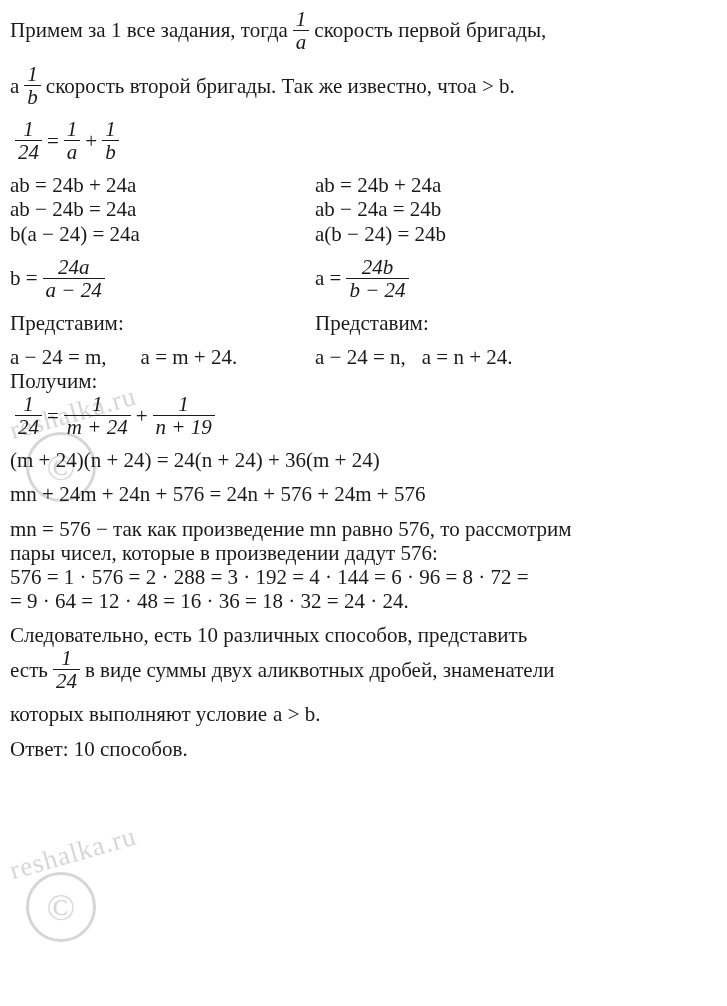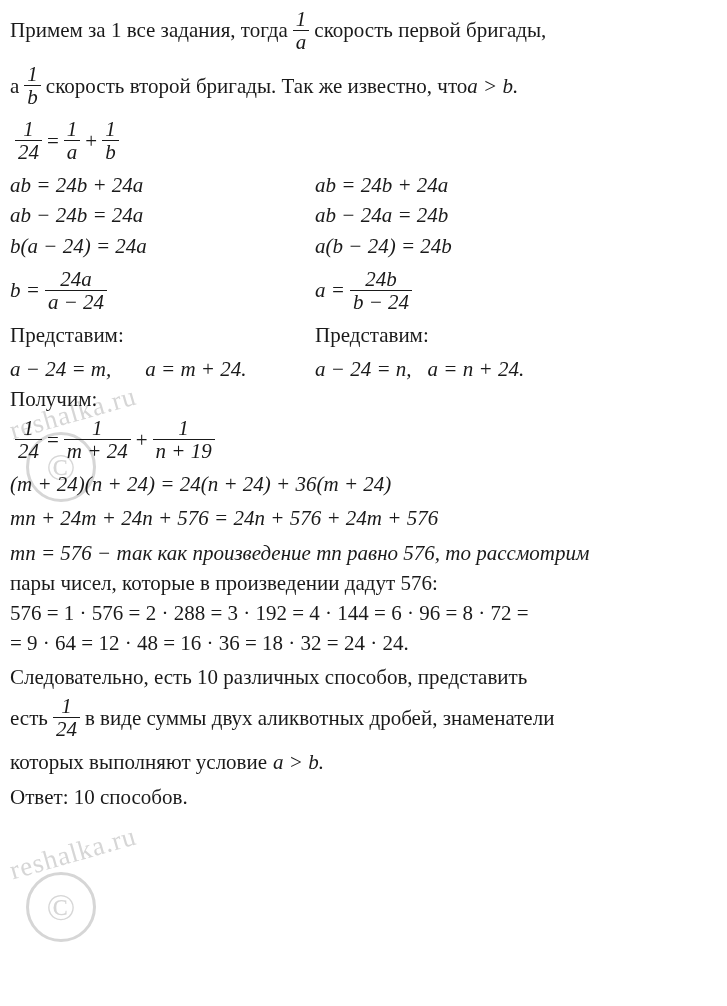--- a/index.html
+++ b/index.html
@@ -26,21 +26,21 @@
 
   
   .line {
     display: flex;
     align-items: center;
     flex-wrap: nowrap;
     font-size: 21px;
     line-height: 1.15;
     white-space: pre;
   }
-  .it { font-style: italic; }
+  .it { }
   .txt { font-style: normal; }
 
   .frac {
     display: inline-flex;
     flex-direction: column;
     align-items: center;
     justify-content: center;
     vertical-align: middle;
     margin: 0 5px;
     font-style: italic;
@@ -49,21 +49,21 @@
   .frac .num { padding: 0 3px; }
   .frac .den { padding: 0 3px; border-top: 1.3px solid #1a1a1a; }
 
   
   .cols {
     display: flex;
     align-items: flex-start;
   }
   .col-l { width: 305px; flex: 0 0 305px; }
   .col-r { flex: 1 1 auto; }
-  .mt6 { margin-top: 6px; }
+  .mt6 { }
   .mt10 { margin-top: 10px; }
 
   
   .wm {
     position: absolute;
     pointer-events: none;
     user-select: none;
     color: #c9c9c9;
     opacity: .85;
   }

